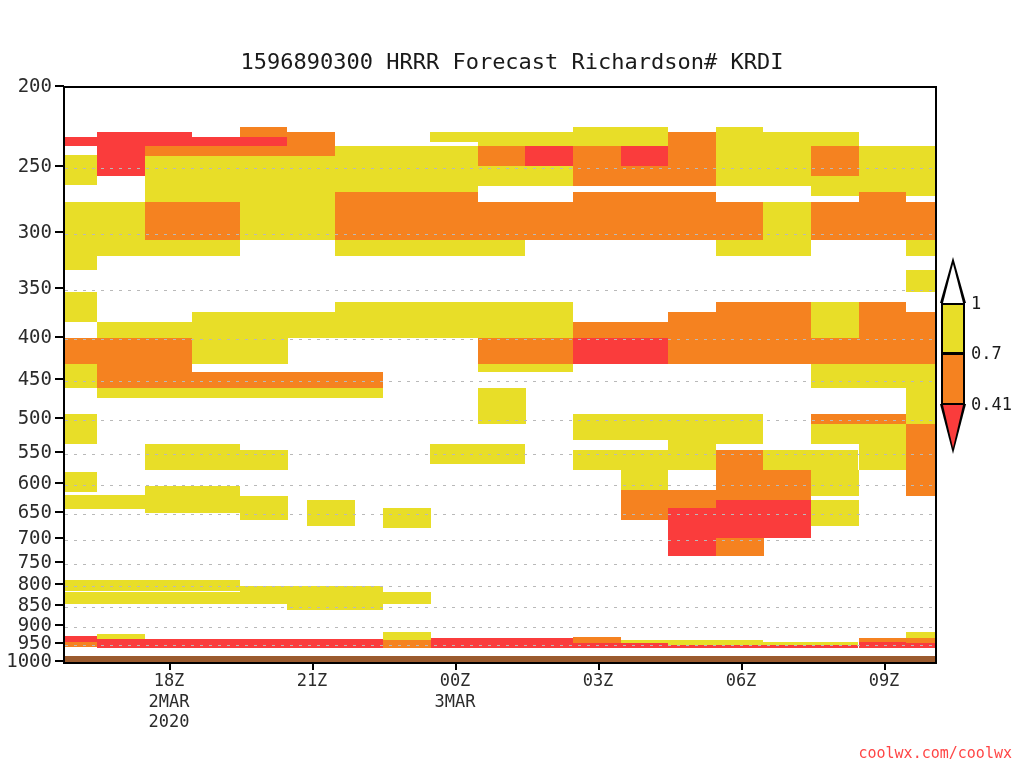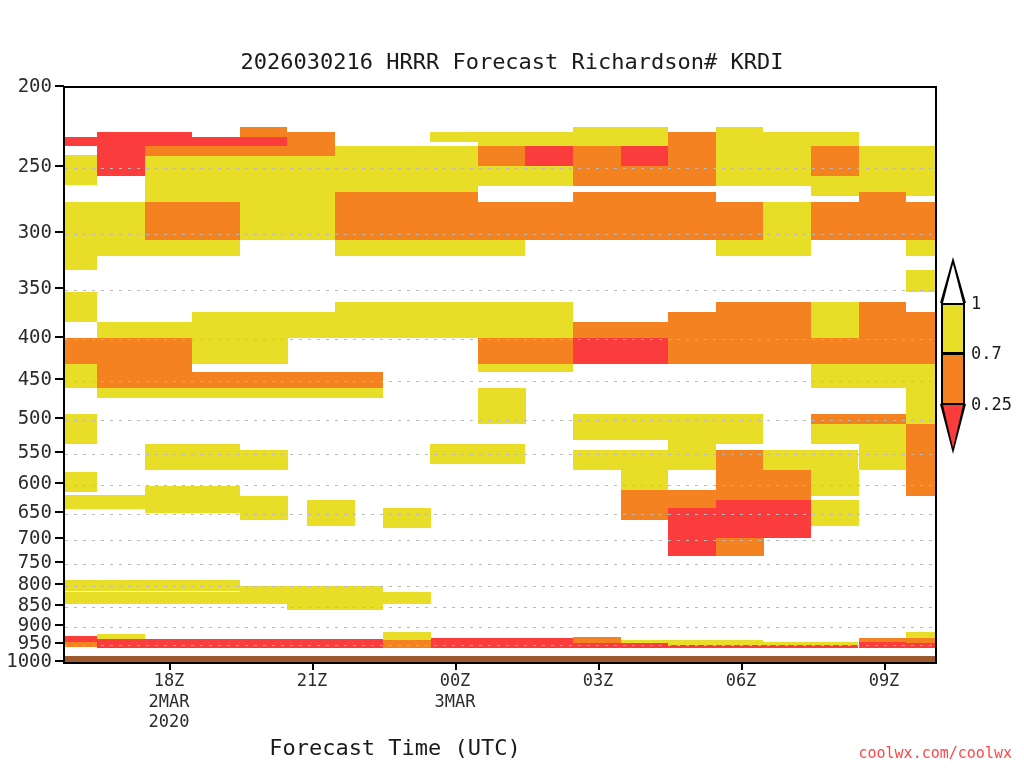--- a/index.html
+++ b/index.html
@@ -63,21 +63,21 @@
   .cb-label{
     position:absolute;left:30px;font-size:17px;color:#1a1a1a;
     white-space:pre;line-height:1;
   }
 </style>
 </head>
 <body>
 
 <div id="stage">
 
-  <div id="chart-title">2026030216 HRRR Forecast Richardson# KRDI</div>
+  <div id="chart-title">1596890300 HRRR Forecast Richardson# KRDI</div>
 
   <div id="yaxis">
       <div class="ytick-label" style="top: 76px; right: 972px; width: 120px;">200</div>
       <div class="ytick-mark" style="top: 85px;"></div>
       <div class="ytick-label" style="top: 156px; right: 972px; width: 120px;">250</div>
       <div class="ytick-mark" style="top: 165px;"></div>
       <div class="ytick-label" style="top: 222px; right: 972px; width: 120px;">300</div>
       <div class="ytick-mark" style="top: 231px;"></div>
       <div class="ytick-label" style="top: 278px; right: 972px; width: 120px;">350</div>
       <div class="ytick-mark" style="top: 287px;"></div>
@@ -330,27 +330,26 @@
       <div class="xtick-mark" style="left: 455px; top: 662px;"></div>
       <div class="xtick-label" style="left: 405px; top: 670px; width: 100px;">00Z
 3MAR</div>
       <div class="xtick-mark" style="left: 598px; top: 662px;"></div>
       <div class="xtick-label" style="left: 548px; top: 670px; width: 100px;">03Z</div>
       <div class="xtick-mark" style="left: 741px; top: 662px;"></div>
       <div class="xtick-label" style="left: 691px; top: 670px; width: 100px;">06Z</div>
       <div class="xtick-mark" style="left: 884px; top: 662px;"></div>
       <div class="xtick-label" style="left: 834px; top: 670px; width: 100px;">09Z</div>
     </div>
-  <div id="xaxis-title">Forecast Time (UTC)</div>
   <div id="watermark">coolwx.com/coolwx</div>
 
   <div id="colorbar">
       <div class="cb-seg" style="top: 0px; height: 51px; background: rgb(232, 222, 40);"></div>
       <div class="cb-seg" style="top: 50px; height: 52px; background: rgb(245, 130, 32);"></div>
       <div style="position: absolute; left: -1px; top: -46px; width: 0px; height: 0px; border-left: 13px solid transparent; border-right: 13px solid transparent; border-bottom: 46px solid rgb(0, 0, 0);"></div>
       <div style="position: absolute; left: 2px; top: -39px; width: 0px; height: 0px; border-left: 10px solid transparent; border-right: 10px solid transparent; border-bottom: 39px solid rgb(255, 255, 255);"></div>
       <div style="position: absolute; left: -1px; top: 101px; width: 0px; height: 0px; border-left: 13px solid transparent; border-right: 13px solid transparent; border-top: 50px solid rgb(0, 0, 0);"></div>
       <div style="position: absolute; left: 2px; top: 102px; width: 0px; height: 0px; border-left: 10px solid transparent; border-right: 10px solid transparent; border-top: 43px solid rgb(250, 60, 60);"></div>
       <div class="cb-label" style="top: -8px;">1</div>
       <div class="cb-label" style="top: 42px;">0.7</div>
-      <div class="cb-label" style="top: 93px;">0.25</div>
+      <div class="cb-label" style="top: 93px;">0.41</div>
     </div>
 </div>
 
 </body></html>

